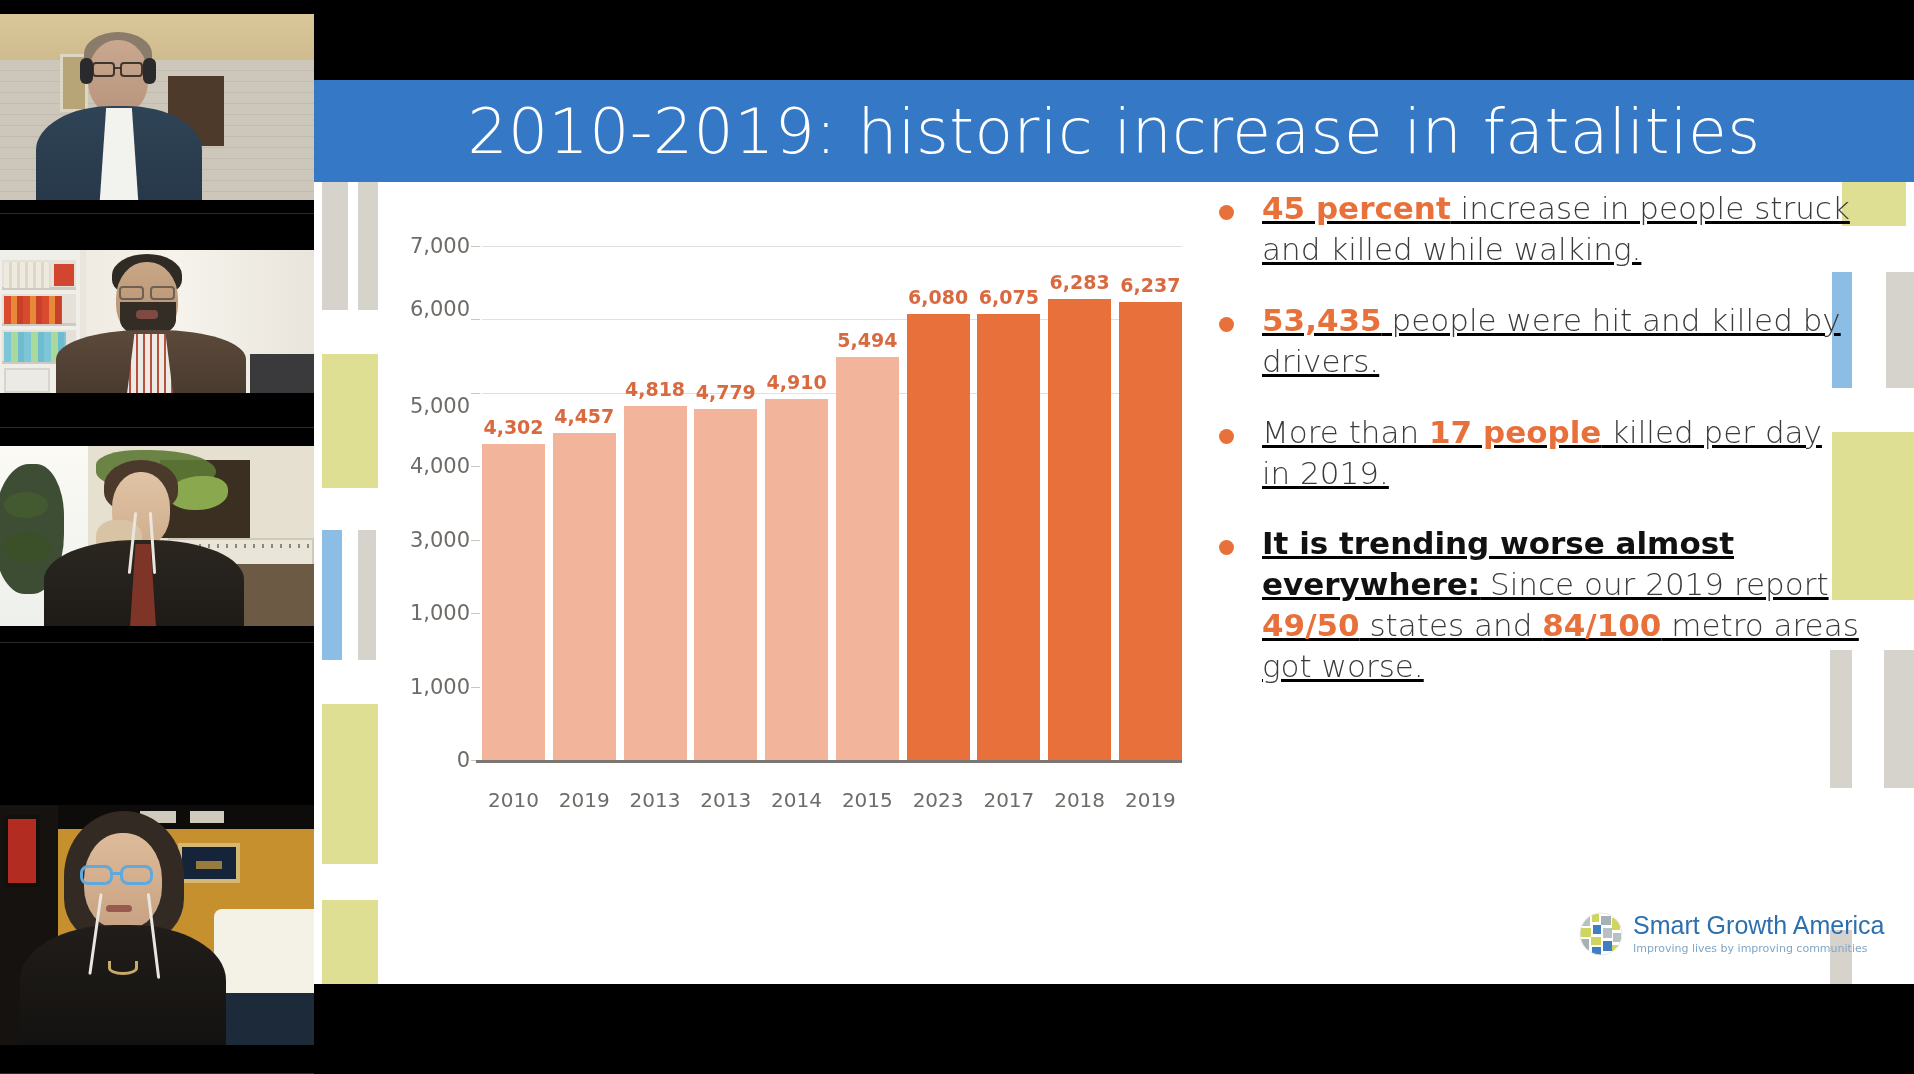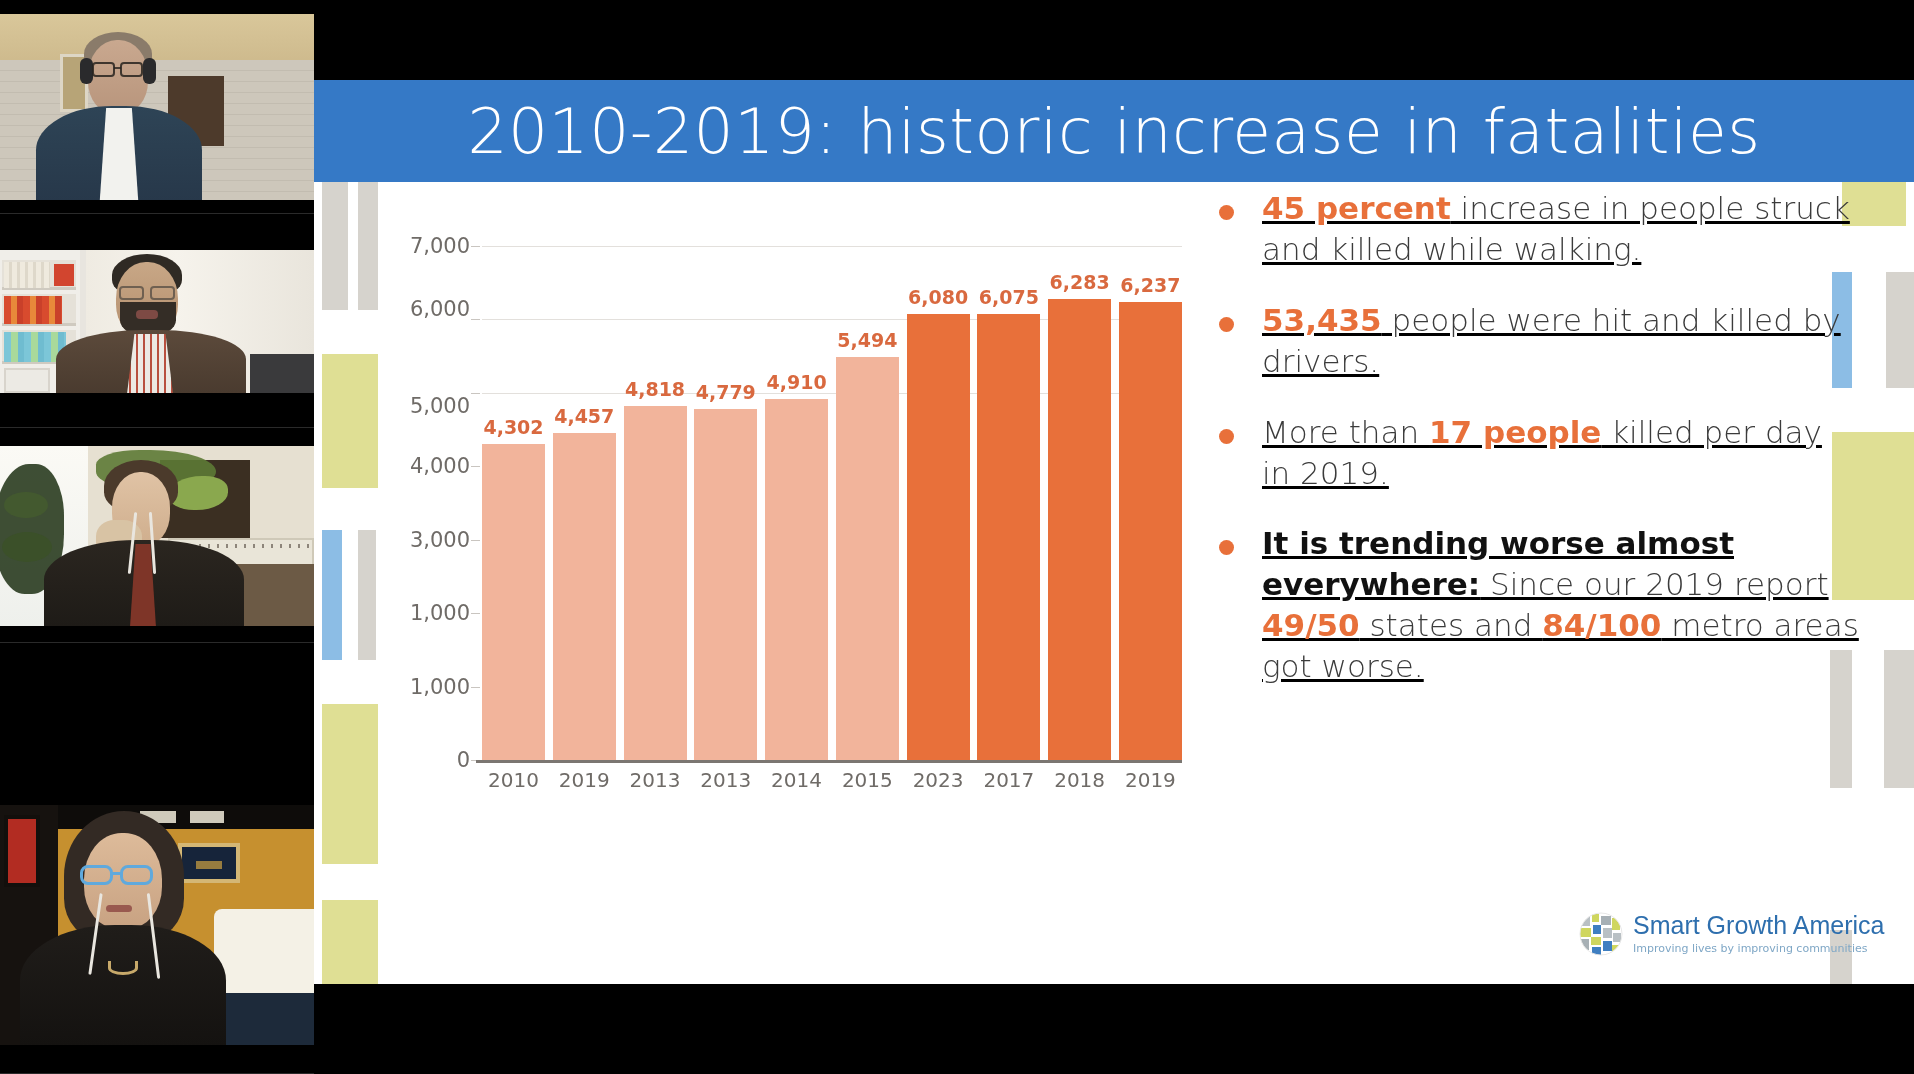--- a/index.html
+++ b/index.html
@@ -107,21 +107,21 @@
     display: flex; flex-direction: column; align-items: center; justify-content: flex-end;
     height: 100%;
   }
   .bar { width: 100%; }
   .bar-value {
     position: absolute; width: 200%; text-align: center;
     color: #d9693f; font-size: 19px; font-weight: bold;
     font-family: "DejaVu Sans", sans-serif;
   }
   .xlabel {
-    position: absolute; top: 100%; margin-top: 8px;
+    position: absolute; top: 100%; margin-top: 28px;
     color: #6f6b67; font-size: 20px;
     font-family: "DejaVu Sans", sans-serif;
     white-space: nowrap;
   }
 
   
   #bullets {
     position: absolute; left: 905px; top: 108px;
     width: 640px;
   }

